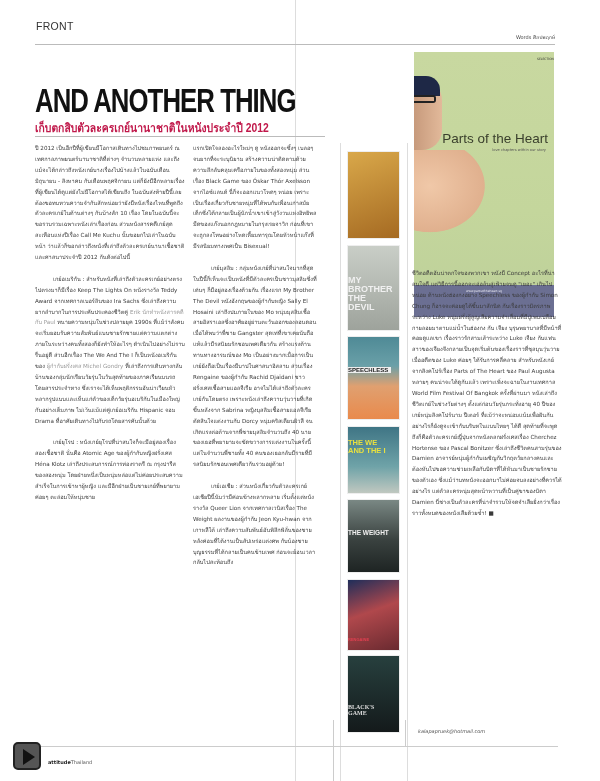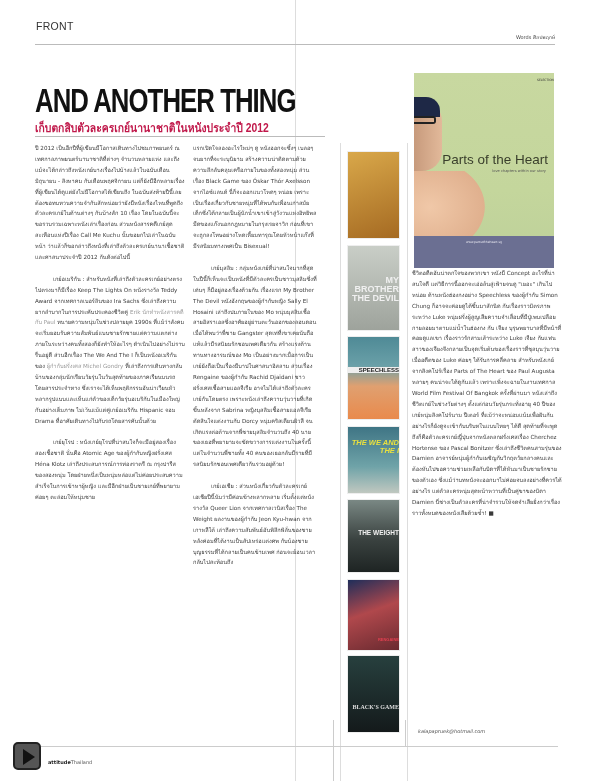--- a/index.html
+++ b/index.html
@@ -18,23 +18,23 @@
     .col { position: absolute; font-size: 5.6px; line-height: 10.9px; color: #3a3a3a; text-align: left; overflow: hidden; }
     .col p { margin-bottom: 0; }
     .col .indent { text-indent: 18px; margin-top: 10.9px; }
     .col-1 { left: 35px; top: 143px; width: 150px; height: 598px; }
     .col-2 { left: 193px; top: 143px; width: 124px; height: 598px; }
     .col-3 { left: 412px; top: 268px; width: 150px; height: 460px; }
     .hl { color: #999; }
 
     .poster-rail { position: absolute; left: 340px; top: 143px; width: 68px; height: 640px; border-left: 1px solid #ddd; border-right: 1px solid #ddd; }
     .poster { position: absolute; left: 6px; width: 53px; overflow: hidden; border: 1px solid #eee; }
-    .poster .ptitle { position: absolute; left: 0; right: 0; text-align: right; font-family: "Liberation Sans", sans-serif; font-weight: bold; line-height: 1; }
+    .poster .ptitle { position: absolute; left: 0; right: 8px; text-align: left; font-family: "Liberation Sans", sans-serif; font-weight: bold; line-height: 1; }
 
-    .hero { position: absolute; left: 414px; top: 52px; width: 140px; height: 195px; background: linear-gradient(180deg, #c8d8a0 0%, #c4d69c 60%, #bdd09a 100%); overflow: hidden; margin-top: 21px; }
+    .hero { position: absolute; left: 414px; top: 52px; width: 140px; height: 265px; background: linear-gradient(180deg, #c8d8a0 0%, #c4d69c 60%, #bdd09a 100%); overflow: hidden; }
     .hero .face { position: absolute; left: 0; top: 28px; width: 28px; height: 70px; background: linear-gradient(90deg, #c79a7c, #e2b99a); border-radius: 0 20px 20px 0; }
     .hero .hair { position: absolute; left: 0; top: 24px; width: 26px; height: 20px; background: #1e2846; border-radius: 0 14px 0 0; }
     .hero .glasses { position: absolute; left: 0; top: 43px; width: 22px; height: 8px; border: 2px solid #222; border-left: none; border-radius: 0 3px 3px 0; }
     .hero .shoulder { position: absolute; left: 0; top: 98px; width: 80px; height: 90px; background: radial-gradient(ellipse at 20% 40%, #f0c8a8 0%, #e0b08e 60%, transparent 61%); }
     .hero .title { position: absolute; right: 6px; top: 79px; font-family: "Liberation Sans", sans-serif; font-size: 13.5px; color: #3a3f2c; white-space: nowrap; }
     .hero .tagline { position: absolute; right: 8px; top: 96px; font-size: 3.6px; color: #555; }
     .hero .badge { position: absolute; right: 5px; top: 5px; width: 12px; height: 18px; font-size: 3px; color: #333; text-align: center; line-height: 4px; }
     .hero .band { position: absolute; left: 0; bottom: 0; width: 100%; height: 32px; background: #6b6f92; color: #e8e8f0; font-size: 3px; line-height: 5px; text-align: center; padding-top: 4px; }
 
     .bottom-rule { position: absolute; left: 28px; top: 746px; width: 530px; height: 1px; background: #ccc; }
@@ -74,21 +74,21 @@
 
 <div class="poster-rail">
   <div class="poster" style="top:8px;height:88px;background:linear-gradient(160deg,#d9a84a,#a56a22);"></div>
   <div class="poster" style="top:102px;height:86px;background:linear-gradient(180deg,#c9cec7,#9ea39c);">
     <div class="ptitle" style="top:30px;font-size:9px;color:#f0f0f0;">MY BROTHER THE DEVIL</div>
   </div>
   <div class="poster" style="top:193px;height:84px;background:linear-gradient(180deg,#4f8a96 0%,#6aa0a8 35%,#e0a070 60%,#e98a4c 100%);">
     <div class="ptitle" style="top:30px;font-size:6px;color:#222;background:#eee;">SPEECHLESS</div>
   </div>
   <div class="poster" style="top:283px;height:68px;background:linear-gradient(180deg,#3f7585,#6fa3a8 60%,#c0c8c0);">
-    <div class="ptitle" style="top:12px;font-size:7.5px;color:#e8e040;font-style:italic;">THE WE AND THE I</div>
+    <div class="ptitle" style="top:12px;font-size:7.5px;color:#e8e040;">THE WE AND THE I</div>
   </div>
   <div class="poster" style="top:356px;height:74px;background:linear-gradient(180deg,#7a8884,#3a4240 55%,#1e2423);">
     <div class="ptitle" style="top:30px;font-size:6.5px;color:#f0f0f0;">THE WEIGHT</div>
   </div>
   <div class="poster" style="top:436px;height:72px;background:linear-gradient(160deg,#1f2e5a,#b0484c 45%,#6a2a30);">
     <div class="ptitle" style="top:58px;font-size:4px;color:#e04050;">RENGAINE</div>
   </div>
   <div class="poster" style="top:512px;height:78px;background:linear-gradient(180deg,#27403e,#141a1b);">
     <div class="ptitle" style="top:48px;font-size:6px;color:#ddd;font-family:'Liberation Serif',serif;">BLACK'S GAME</div>
   </div>

